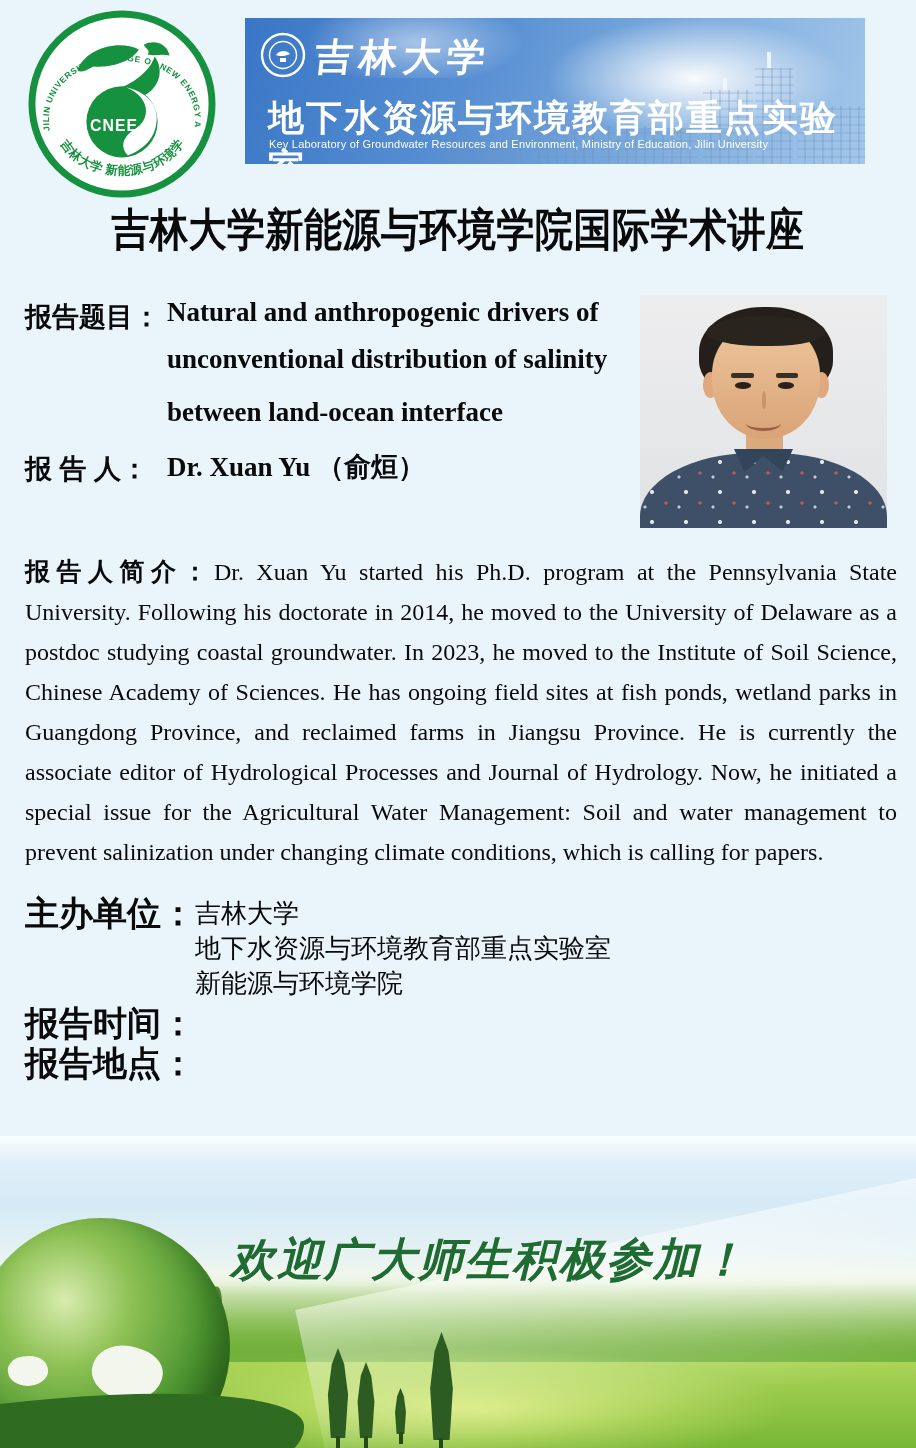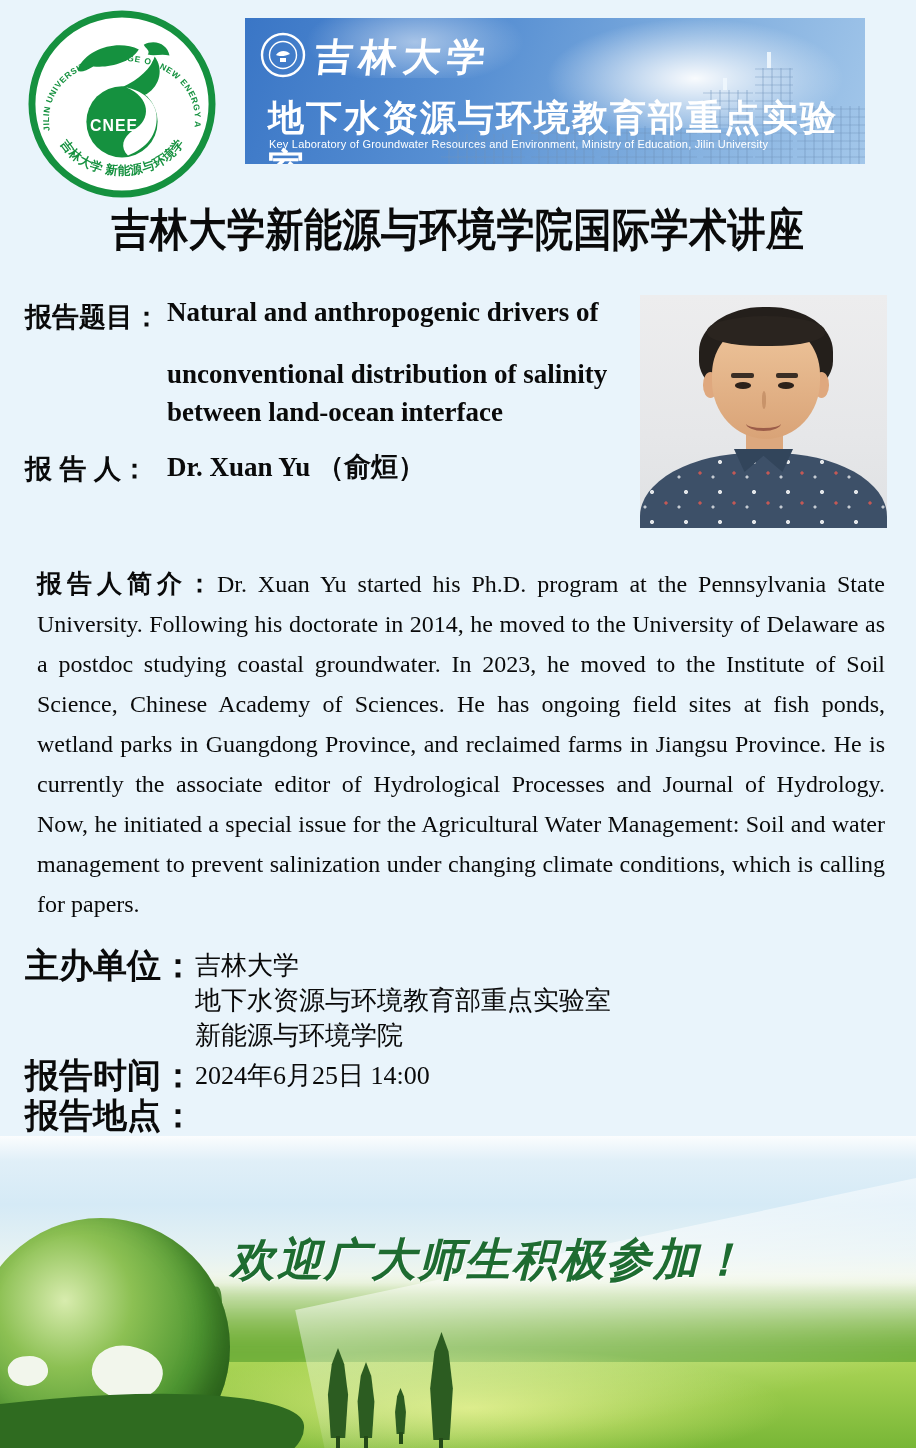--- a/index.html
+++ b/index.html
@@ -42,21 +42,21 @@
   
   .main-title{left:0;top:200px;width:916px;text-align:center;
     font-size:38px;font-weight:900;letter-spacing:.5px;
     transform:scaleY(1.18);transform-origin:center top;}
 
   
   .lbl{font-size:27px;font-weight:bold;}
   .lbl-topic{left:25px;top:299px;}
   .topic-line{position:absolute;left:167px;font-size:27px;font-weight:bold;
     font-family:"Liberation Serif",serif;white-space:nowrap;}
-  .tl0{top:297px;} .tl1{top:359px;} .tl2{top:397px;}
+  .tl0{top:297px;} .tl1{top:344px;} .tl2{top:397px;}
   .lbl-speaker{left:25px;top:451px;}
   .speaker-val{left:167px;top:449px;font-size:27px;font-weight:bold;
     font-family:"Liberation Serif",serif;white-space:nowrap;}
 
   
   .photo{left:640px;top:295px;width:247px;height:233px;overflow:hidden;
     background:linear-gradient(180deg,#ededee 0%,#e6e7e9 60%,#dfe1e3 100%);}
   .photo *{position:absolute;}
   .ph-hair{left:24%;top:5%;width:54%;height:40%;background:#241f1b;border-radius:48% 48% 42% 42%;}
   .ph-face{left:29%;top:12%;width:44%;height:50%;background:linear-gradient(#eec59b,#d9a377);
@@ -76,21 +76,21 @@
     background-image:
       radial-gradient(circle at 12px 9px,rgba(255,255,255,.85) 1.6px,transparent 2.4px),
       radial-gradient(circle at 26px 20px,rgba(230,90,80,.8) 1.3px,transparent 2px),
       radial-gradient(circle at 5px 24px,rgba(255,255,255,.7) 1.2px,transparent 1.9px);
     background-size:34px 30px;}
   .ph-collar{left:38%;top:66%;width:24%;height:10%;background:#32455b;
     clip-path:polygon(0 0,18% 100%,50% 30%,82% 100%,100% 0);}
 
   
   .mid-col{left:25px;top:551px;width:872px;}
-  .bio-p{margin:12px;text-align:justify;font-size:24px;line-height:40px;
+  .bio-p{margin:0;text-align:justify;font-size:24px;line-height:40px;
     font-family:"Liberation Serif",serif;}
   .bio-label{font-family:"Liberation Sans",sans-serif;font-weight:bold;font-size:25px;}
   .row{display:flex;align-items:flex-start;}
   .row-hosts{margin-top:24px;}
   .row-lbl{flex:0 0 125px;font-size:34px;font-weight:bold;line-height:35px;white-space:nowrap;}
   .row-val{font-size:26px;line-height:35px;}
   .val-serifmix{font-family:"Liberation Serif","Liberation Sans",sans-serif;}
   .row-time{margin-top:5px;}
   .row-venue{margin-top:5px;}
   .host-line{font-size:26px;line-height:35px;}
@@ -211,21 +211,20 @@
       <div class="row-lbl">主办单位：</div>
       <div>
         <div class="host-line">吉林大学</div>
         <div class="host-line">地下水资源与环境教育部重点实验室</div>
         <div class="host-line">新能源与环境学院</div>
       </div>
     </div>
 
     <div class="row row-time">
       <div class="row-lbl">报告时间：</div>
-      <div class="row-val val-serifmix">2024年6月25日 14:00</div>
     </div>
 
     <div class="row row-venue">
       <div class="row-lbl">报告地点：</div>
     </div>
   </div>
 
   <div class="abs footer-art">
     <div class="hedge"></div>
     <div class="grass"></div>

